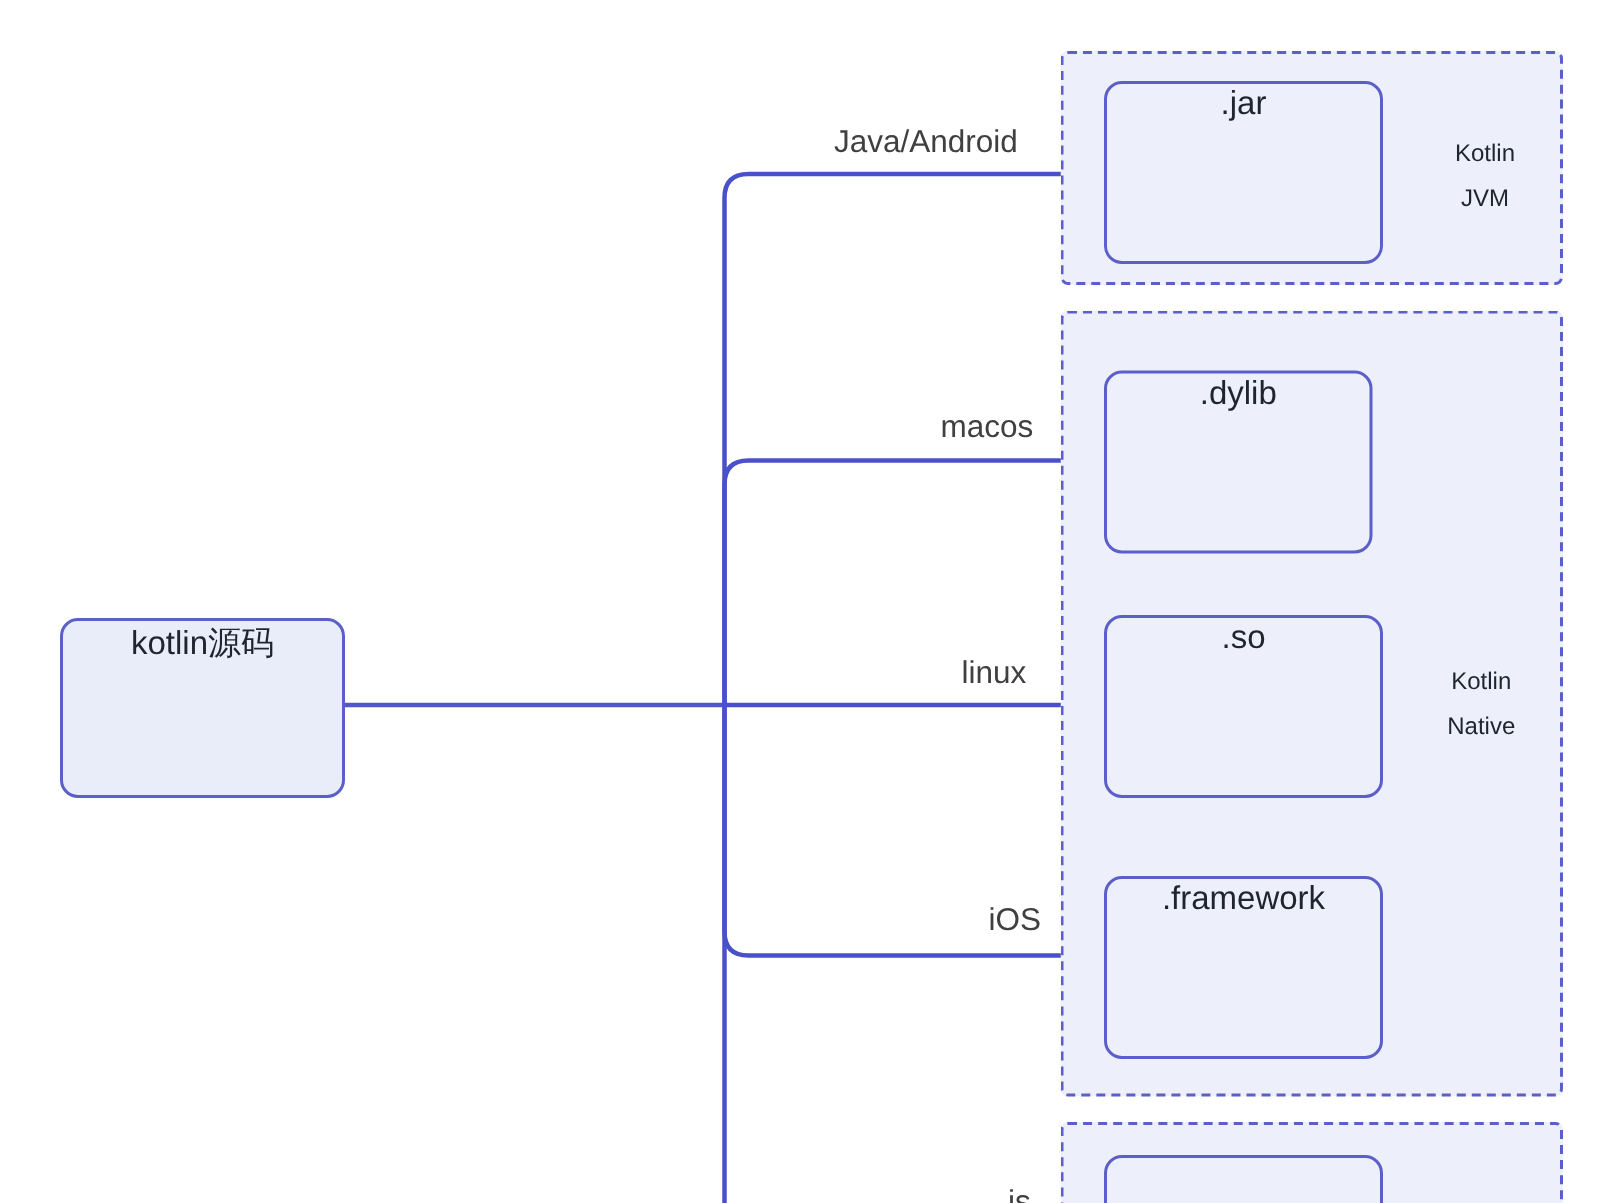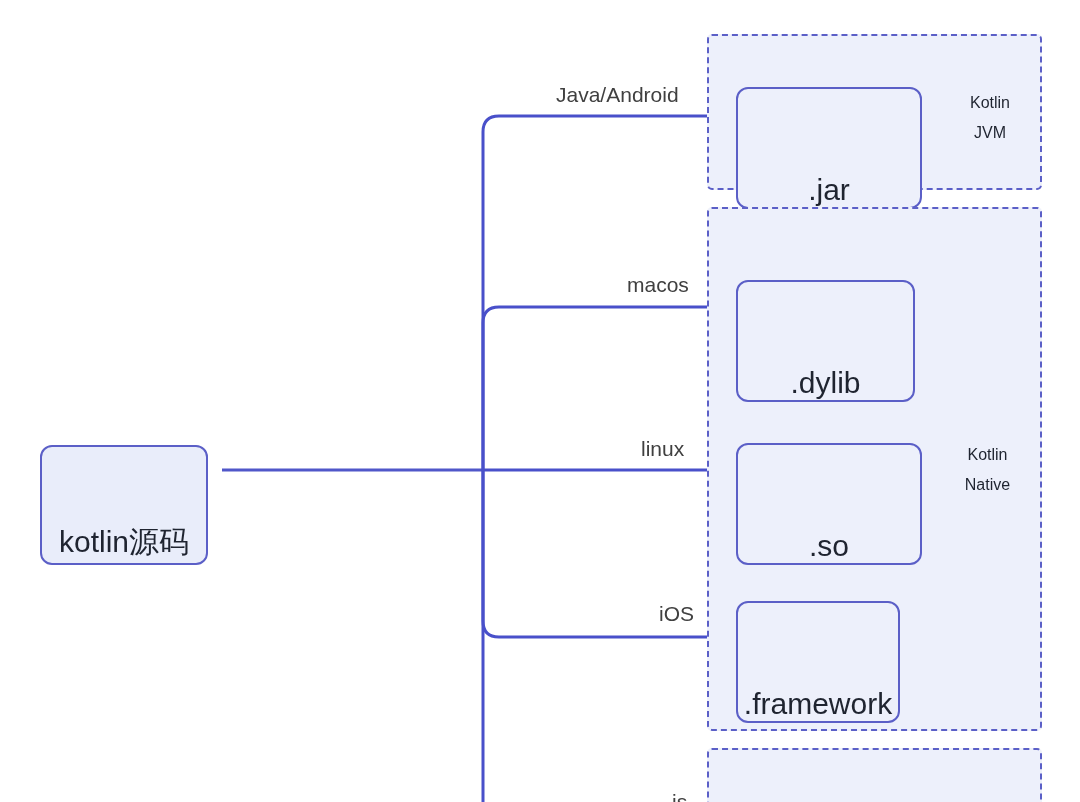--- a/index.html
+++ b/index.html
@@ -44,26 +44,25 @@
   }
 
   
   .node {
     position: absolute;
     box-sizing: border-box;
     background: #edf0fb;
     border: 2.5px solid #5b5fc7;
     border-radius: 12px;
     display: flex;
-    align-items: flex-end;
+    align-items: flex-start;
     justify-content: center;
     color: #1f2430;
-    font-size: 30px;
+    font-size: 22px;
     text-align: center;
-    margin-top: 33px;
   }
   .node.source {
     background: #e9edfa;
   }
 
   
   .edge-label {
     position: absolute;
     color: #404040;
     font-size: 21px;
@@ -92,42 +91,42 @@
 
     <path d="M 483 470 L 483 323 Q 483 307 499 307 L 728 307" fill="none" stroke="#4950ca" stroke-width="3" marker-end="url(#arrow)"></path>
 
     <path d="M 483 470 L 728 470" fill="none" stroke="#4950ca" stroke-width="3" marker-end="url(#arrow)"></path>
 
     <path d="M 483 470 L 483 621 Q 483 637 499 637 L 728 637" fill="none" stroke="#4950ca" stroke-width="3" marker-end="url(#arrow)"></path>
 
     <path d="M 483 470 L 483 802" fill="none" stroke="#4950ca" stroke-width="3"></path>
   </svg>
 
-  <div class="node source" style="left:40px; top:412px; width:168px; height:120px;">
+  <div class="node source" style="left:40px; top:412px; width:190px; height:120px;">
     <span>kotlin源码</span>
   </div>
 
   <div class="cluster" style="left:707px; top:34px; width:335px; height:156px;"></div>
   <div class="cluster-label" style="left:930px; top:88px; width:120px;">Kotlin
 JVM</div>
   <div class="node" style="left:736px; top:54px; width:186px; height:122px;">
     <span>.jar</span>
   </div>
 
   <div class="cluster" style="left:707px; top:207px; width:335px; height:524px;"></div>
   <div class="cluster-label" style="left:925px; top:440px; width:125px;">Kotlin
 Native</div>
 
   <div class="node" style="left:736px; top:247px; width:179px; height:122px;">
     <span>.dylib</span>
   </div>
   <div class="node" style="left:736px; top:410px; width:186px; height:122px;">
     <span>.so</span>
   </div>
-  <div class="node" style="left:736px; top:568px; width:164px; height:122px;">
+  <div class="node" style="left:736px; top:584px; width:186px; height:122px;">
     <span>.framework</span>
   </div>
 
   <div class="cluster" style="left:707px; top:748px; width:335px; height:140px;"></div>
   <div class="node" style="left:736px; top:770px; width:186px; height:122px;">
     <span></span>
   </div>
 
   <div class="edge-label" style="left:552px; top:82px;">Java/Android</div>
 

